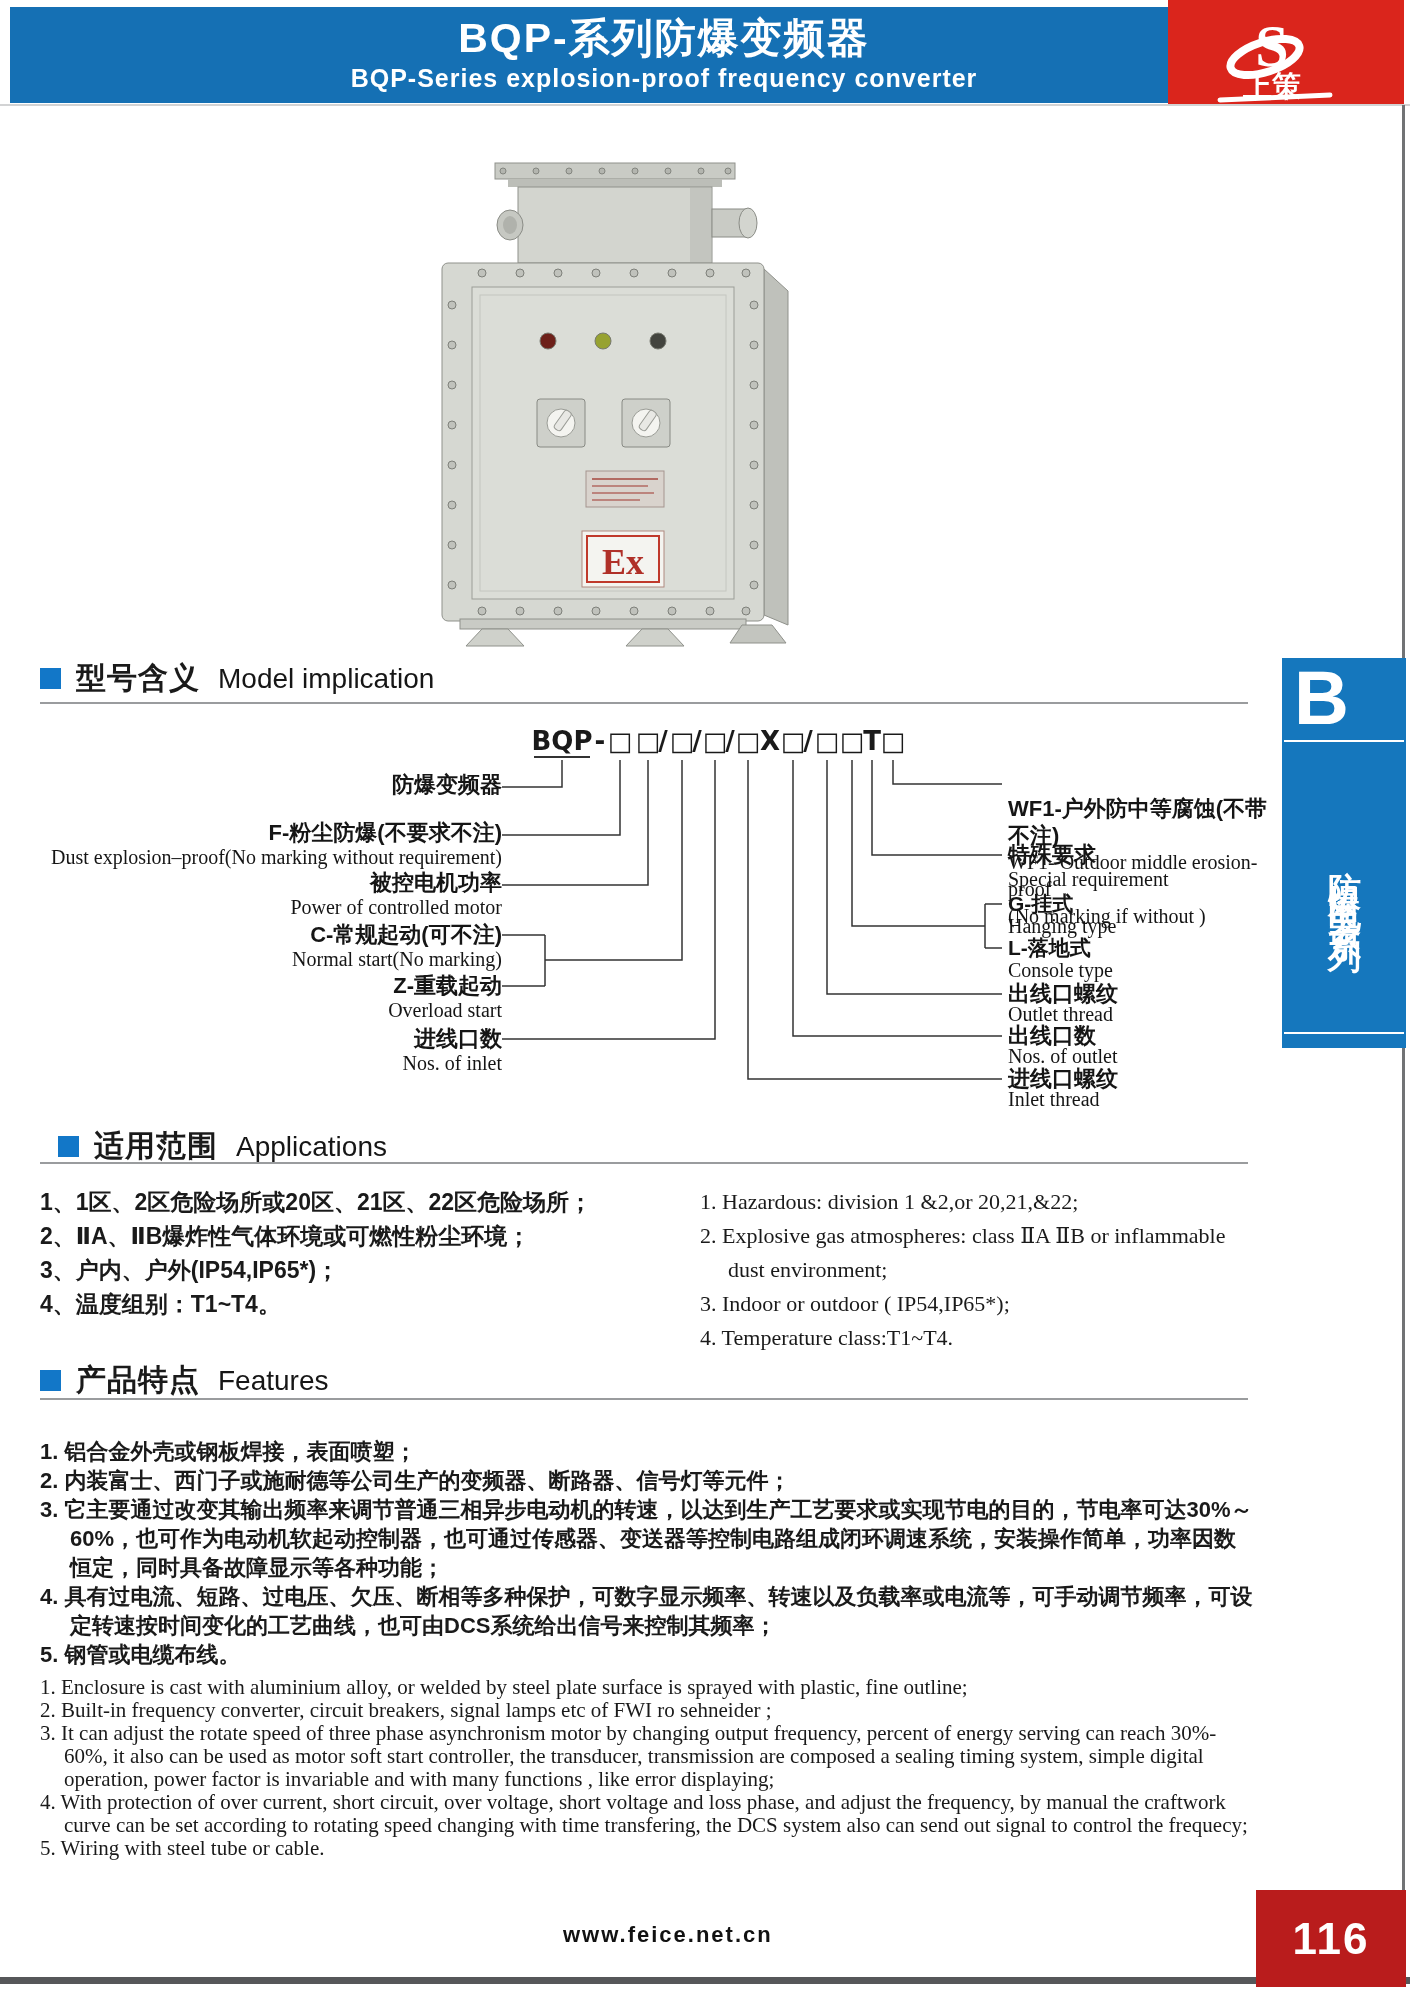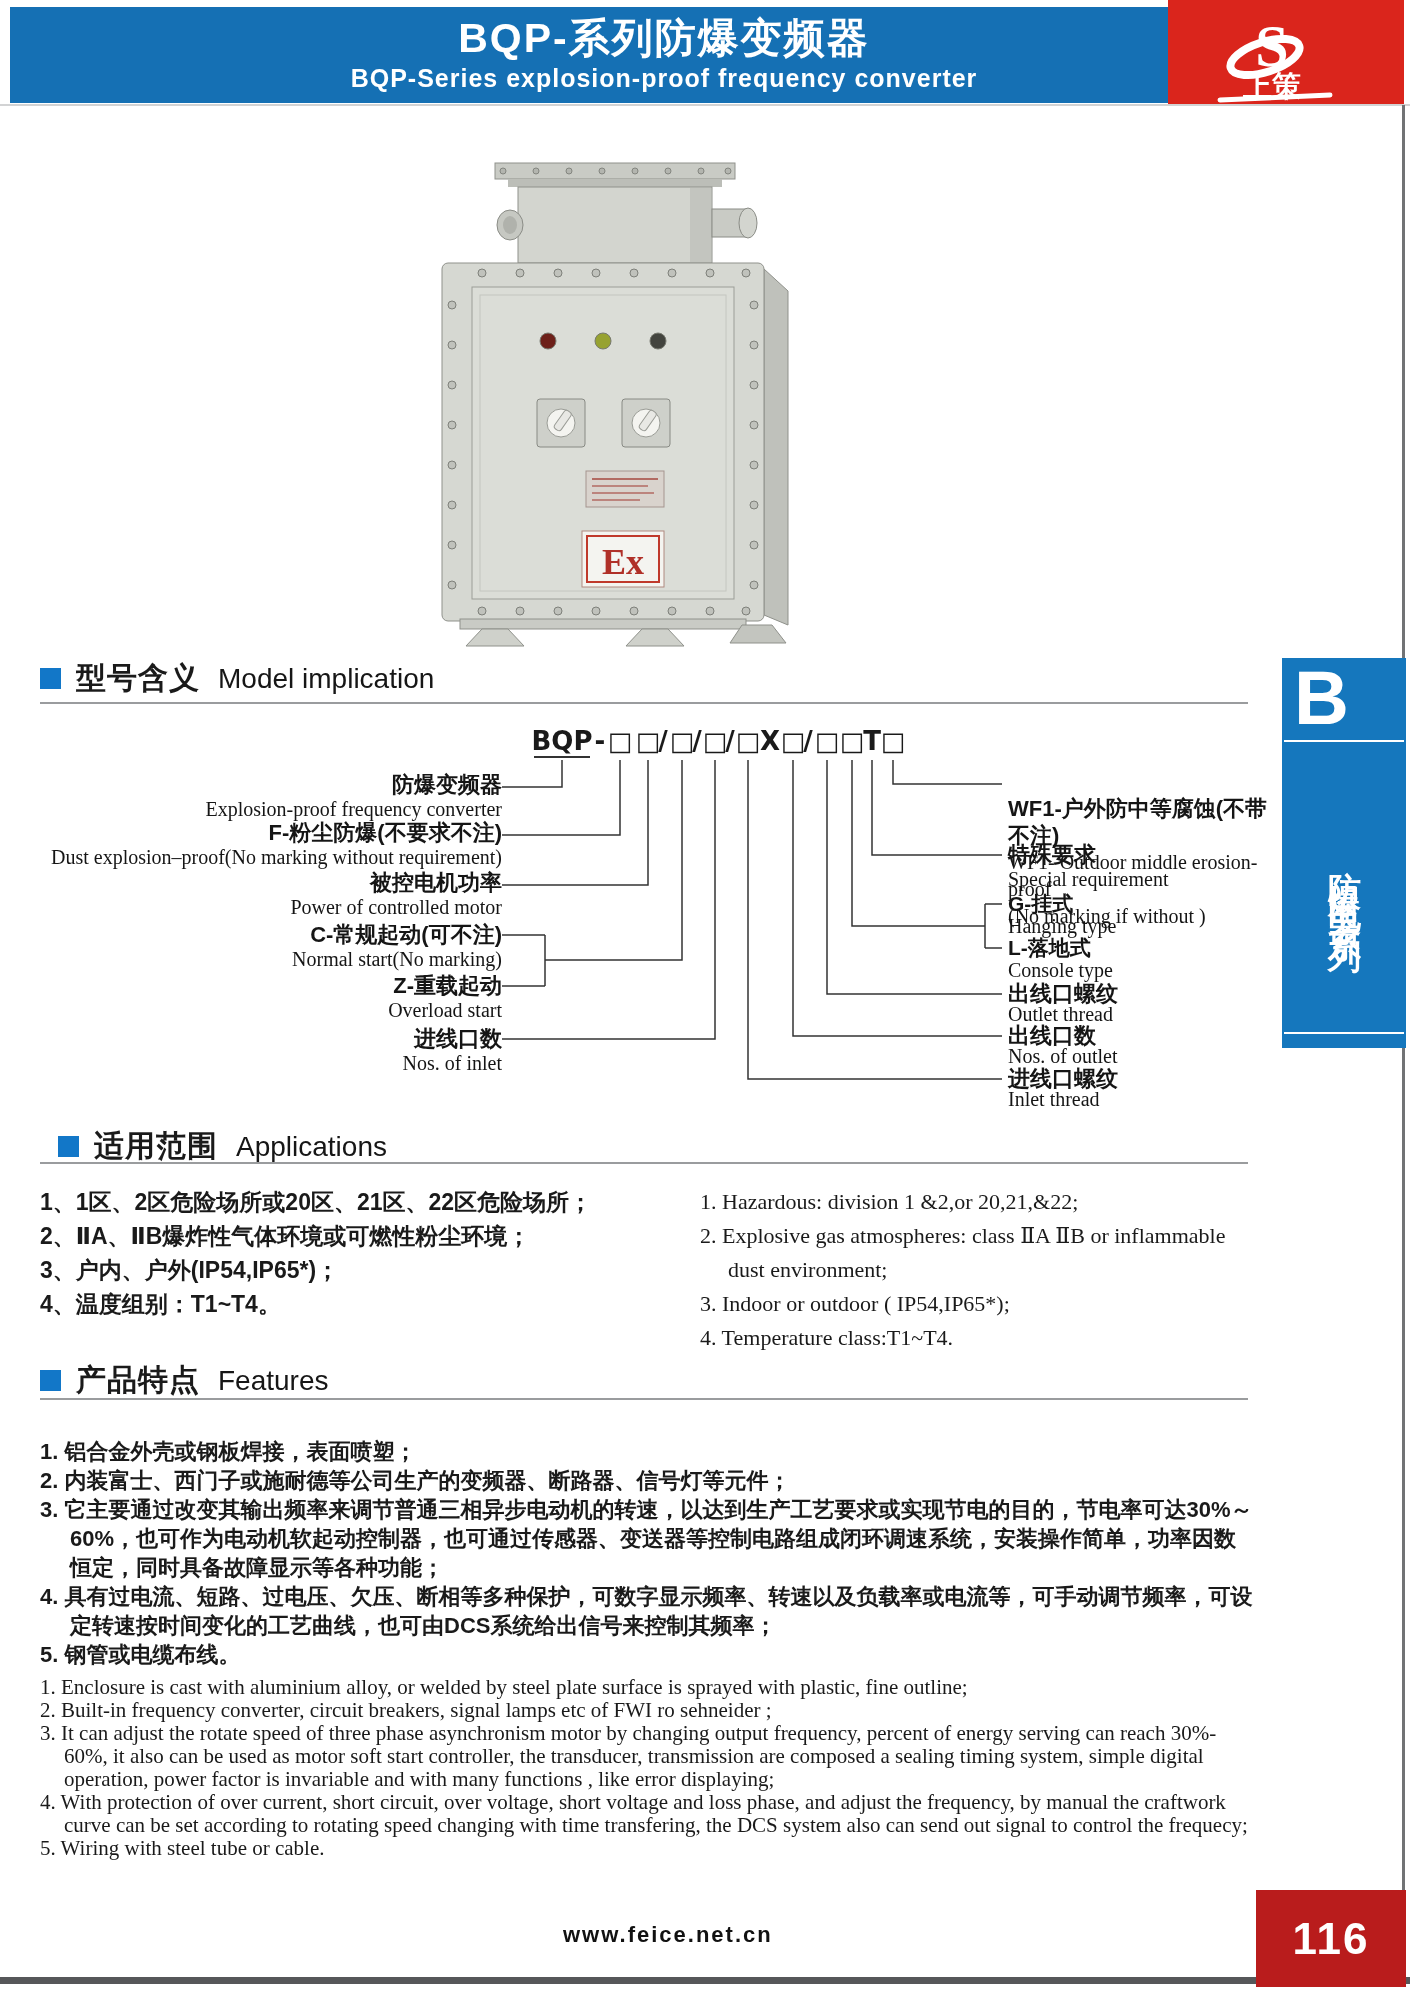--- a/index.html
+++ b/index.html
@@ -223,21 +223,20 @@
       <text x="768" y="32" class="code-bold">/</text>
       <text x="787" y="32">□</text>
       <text x="812" y="32">□</text>
       <text x="832" y="32" class="code-bold">T</text>
       <text x="853" y="32">□</text>
     </g>
   </svg>
 
   <div class="dlab" style="top:772px;">
     <div class="lab-zh">防爆变频器</div>
-    <div class="lab-en">Explosion-proof  frequency converter</div>
   </div>
   <div class="dlab" style="top:820px;">
     <div class="lab-zh">F-粉尘防爆(不要求不注)</div>
     <div class="lab-en">Dust explosion–proof(No marking without requirement)</div>
   </div>
   <div class="dlab" style="top:870px;">
     <div class="lab-zh">被控电机功率</div>
     <div class="lab-en">Power  of  controlled  motor</div>
   </div>
   <div class="dlab" style="top:922px;text-align:right;">

